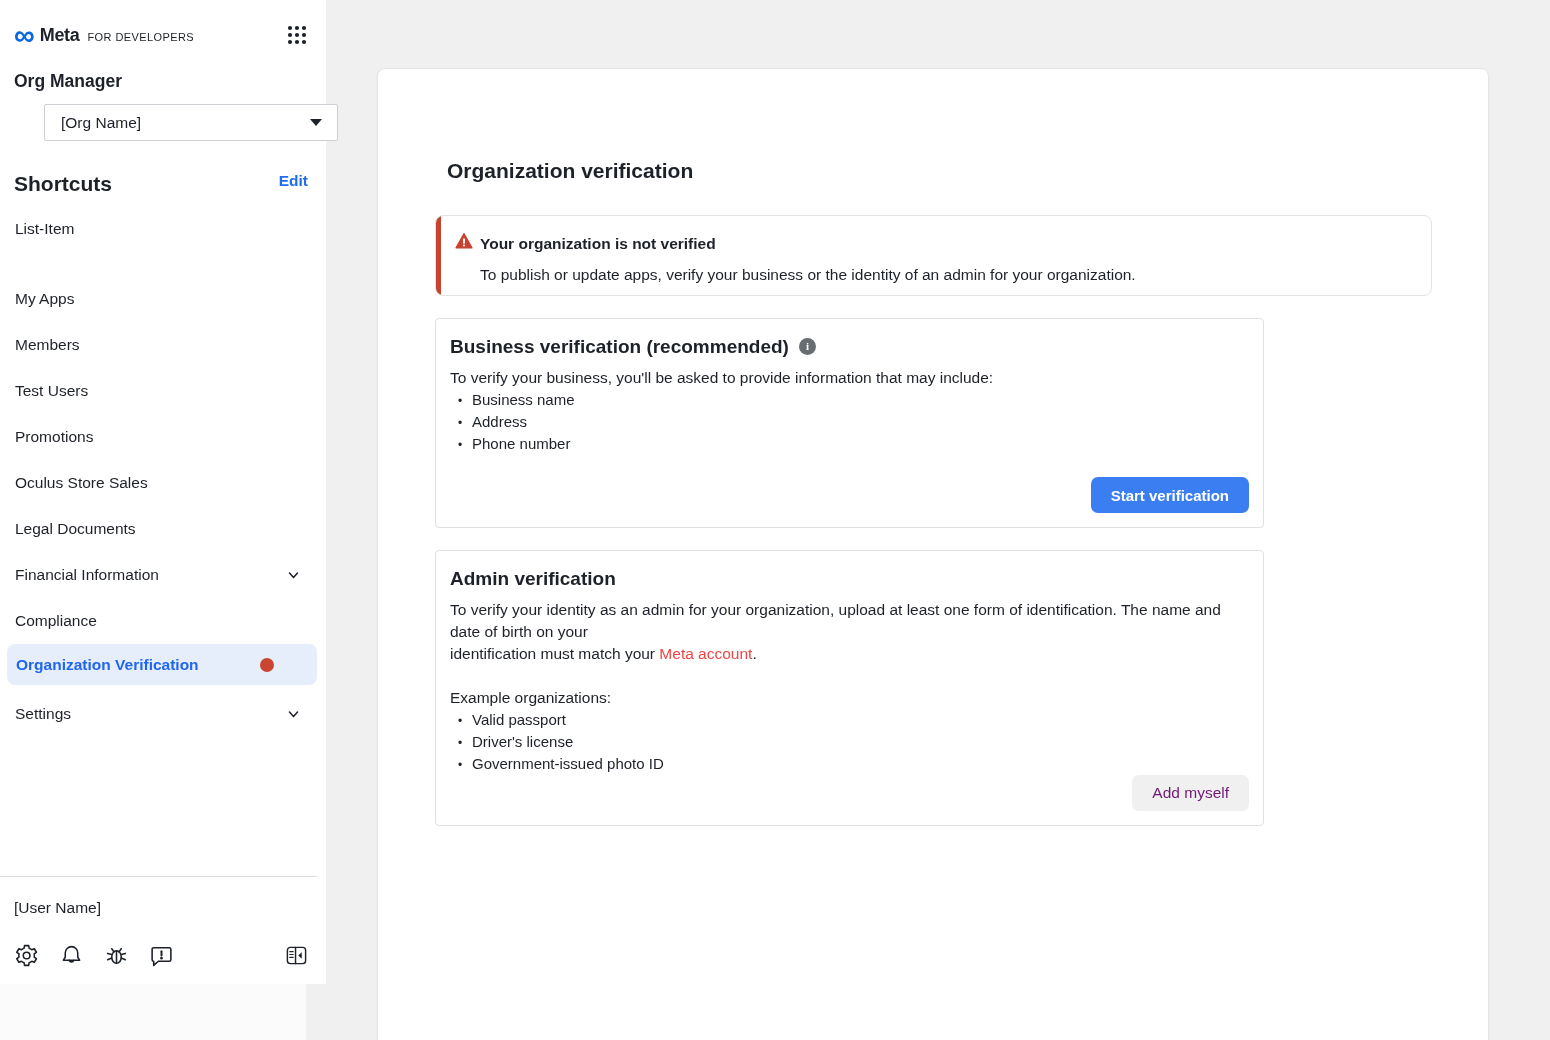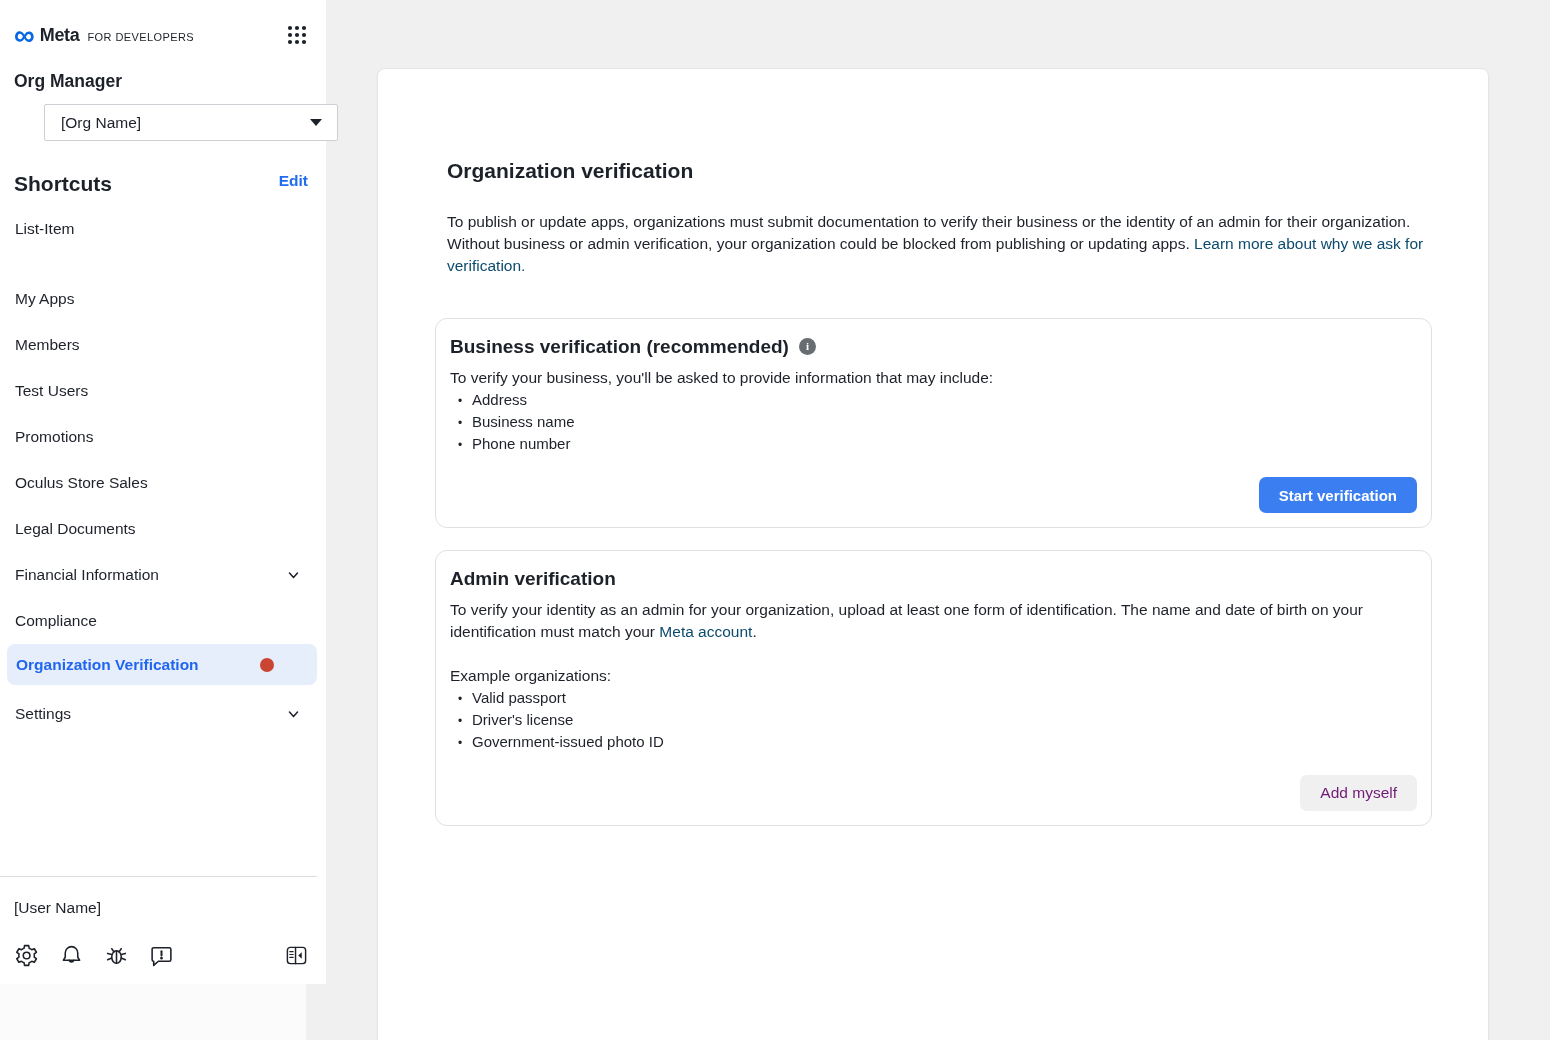--- a/index.html
+++ b/index.html
@@ -50,32 +50,32 @@
   .red-dot{position:absolute;right:43px;top:14px;width:14px;height:14px;border-radius:50%;background:#cb4533;}
   .sb-divider{position:absolute;left:0;width:317px;top:876px;border-top:1px solid #dcdee2;}
   .user-name{position:absolute;left:14px;top:899px;font-size:15.5px;}
   .footer-icons{position:absolute;left:14px;top:943px;display:flex;gap:20px;}
   .ficon{width:25px;height:25px;cursor:pointer;}
   .collapse-btn{position:absolute;right:18px;top:944px;width:23px;height:23px;cursor:pointer;}
   svg.line-icon{stroke:#1d2129;stroke-width:1.5;fill:none;stroke-linecap:round;stroke-linejoin:round;}
   
   .page-title{position:absolute;left:69px;top:90px;font-size:21px;font-weight:700;}
   .intro{position:absolute;left:69px;top:142px;width:985px;font-size:15.5px;line-height:22px;}
-  a.blue-link{color:#0c4a6e;text-decoration:none;cursor:pointer;}
+  a.blue-link{color:#ef4444;text-decoration:none;cursor:pointer;}
   .alert-box{
     position:absolute;left:57px;top:146px;width:997px;height:81px;box-sizing:border-box;
     border:1px solid #e4e4e4;border-radius:8px;overflow:hidden;background:#fff;
   }
   .alert-bar{position:absolute;left:0;top:0;bottom:0;width:5px;background:#c6432f;}
   .alert-icon{position:absolute;left:19px;top:16px;width:18px;height:18px;}
   .alert-title{position:absolute;left:44px;top:17px;font-size:15.5px;font-weight:700;line-height:22px;}
   .alert-body{position:absolute;left:44px;top:48px;font-size:15.5px;line-height:22px;}
   .ver-box{
-    position:absolute;left:57px;width:997px;box-sizing:border-box;background:#fff;
-    border:1px solid #e0e0e0;border-radius:12px;
+    position:absolute;left:57px;width:829px;box-sizing:border-box;background:#fff;
+    border:1px solid #e0e0e0;border-radius:4px;
   }
   .biz-box{top:249px;height:210px;}
   .admin-box{top:481px;height:276px;}
   .box-inner{position:absolute;left:14px;right:14px;top:16px;}
   .box-title{font-size:19px;font-weight:700;line-height:23px;display:flex;align-items:center;}
   .info-icon{
     display:inline-block;width:17px;height:17px;margin-left:10px;border-radius:50%;
     background:#686d72;color:#fff;font-size:11px;font-weight:700;line-height:17px;text-align:center;
     font-family:"Liberation Serif","DejaVu Serif",serif;cursor:pointer;
   }
@@ -102,30 +102,40 @@
 <div class="content-card">
 
   <div class="page-title">Organization verification</div>
 
   <div class="intro">
     <span>To publish or update apps, organizations must submit documentation to verify their business or the identity of an admin for their organization.</span><br>
     <span>Without business or admin verification, your organization could be blocked from publishing or updating apps. </span><a class="blue-link">Learn more about why we ask for</a><br>
     <a class="blue-link">verification.</a>
   </div>
 
+  <div class="alert-box" style="top:146px">
+    <div class="alert-bar"></div>
+    <svg class="alert-icon" viewBox="0 0 24 24">
+      <path d="M12 2.5 L22.5 21 H1.5 Z" fill="#c6432f" stroke="#c6432f" stroke-width="2" stroke-linejoin="round"></path>
+      <line x1="12" y1="9.5" x2="12" y2="14.5" stroke="#fff" stroke-width="2.4" stroke-linecap="round"></line>
+      <circle cx="12" cy="18" r="1.4" fill="#fff"></circle>
+    </svg>
+    <div class="alert-title">Your organization is not verified</div>
+    <div class="alert-body">To publish or update apps, verify your business or the identity of an admin for your organization.</div>
+  </div>
 
   <div class="ver-box biz-box">
     <div class="box-inner">
       <div class="box-title">
         <span>Business verification (recommended)</span>
         <span class="info-icon">i</span>
       </div>
       <div class="box-text">To verify your business, you'll be asked to provide information that may include:</div>
+      <div class="bullet-row">Business name</div>
       <div class="bullet-row">Address</div>
-      <div class="bullet-row">Business name</div>
       <div class="bullet-row">Phone number</div>
     </div>
     <button class="primary-btn">Start verification</button>
   </div>
 
   <div class="ver-box admin-box">
     <div class="box-inner">
       <div class="box-title">
         <span>Admin verification</span>
       </div>

